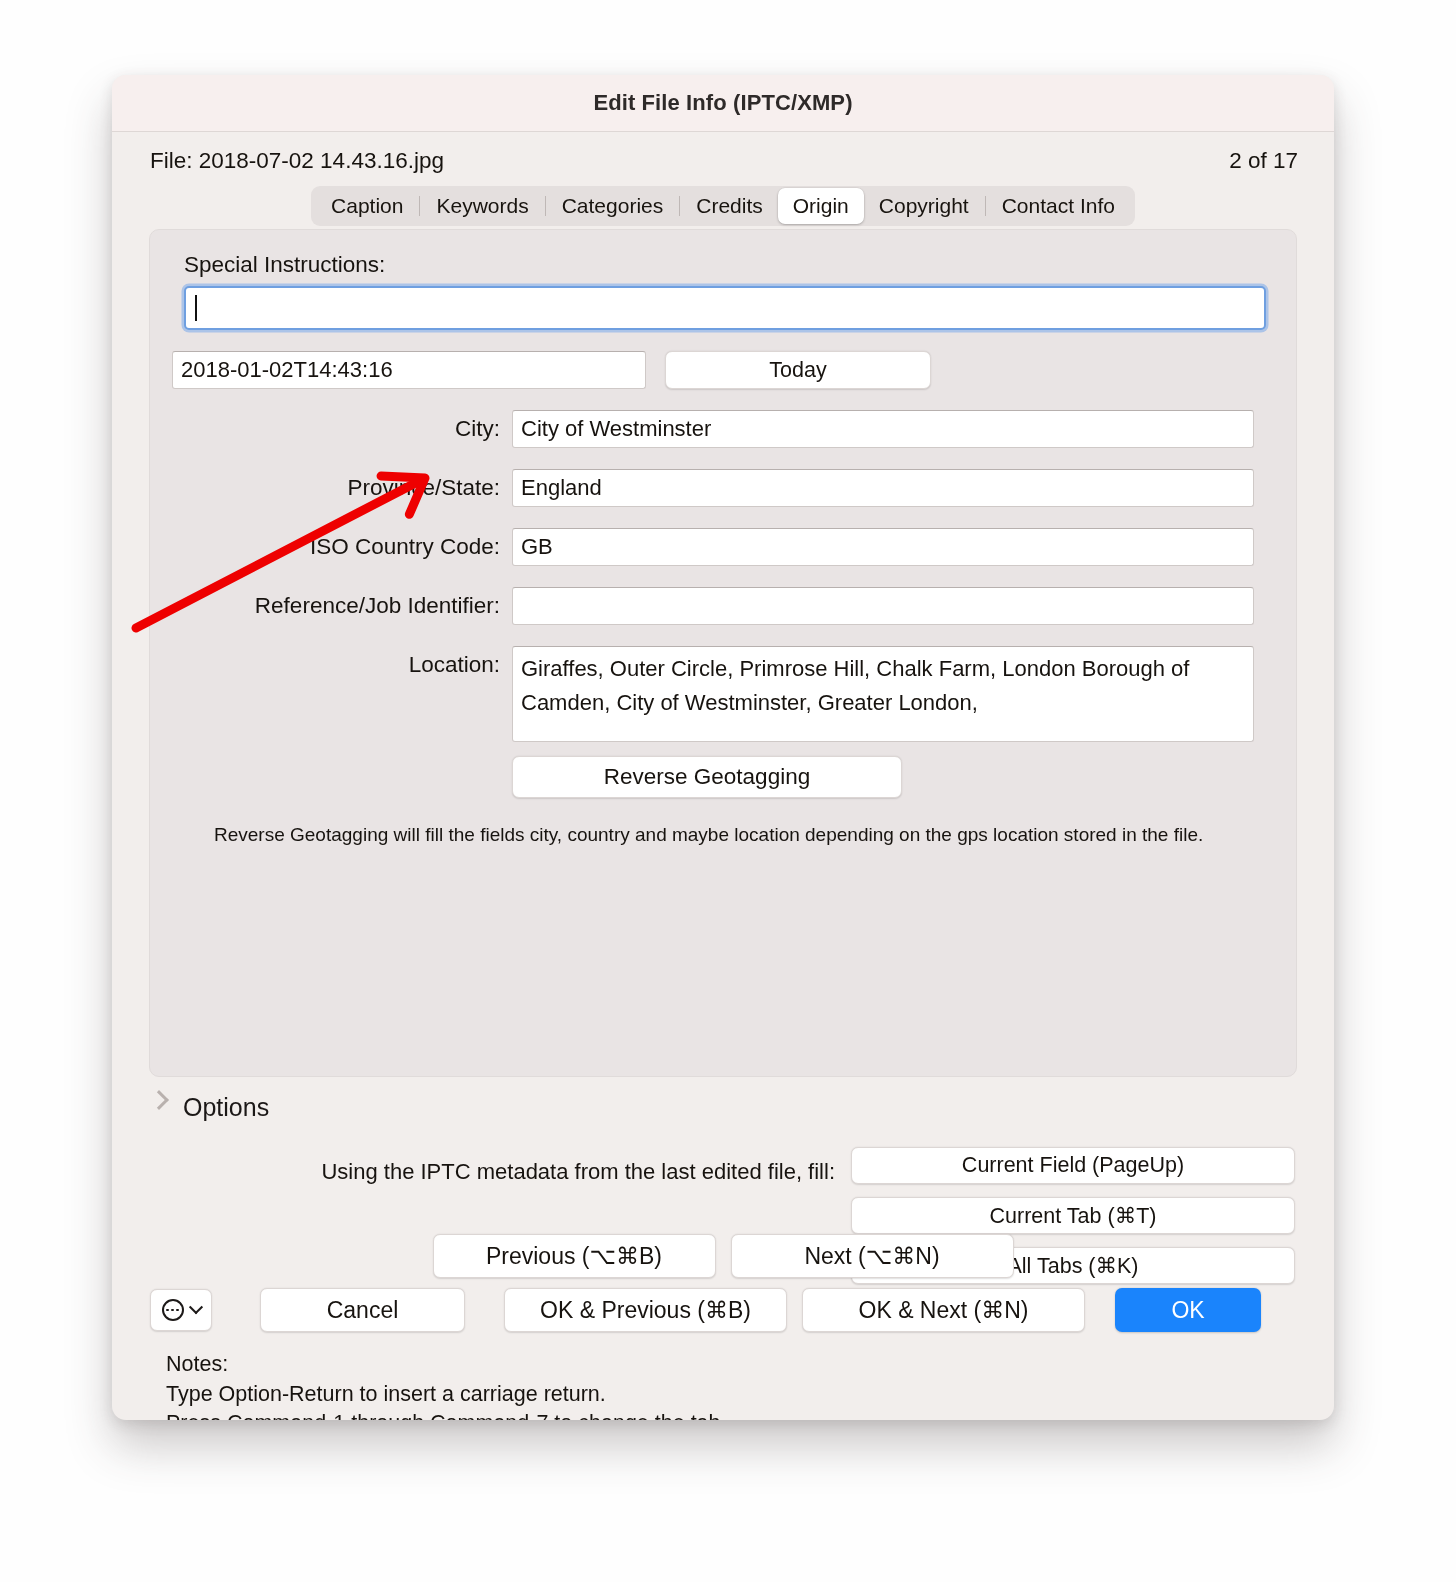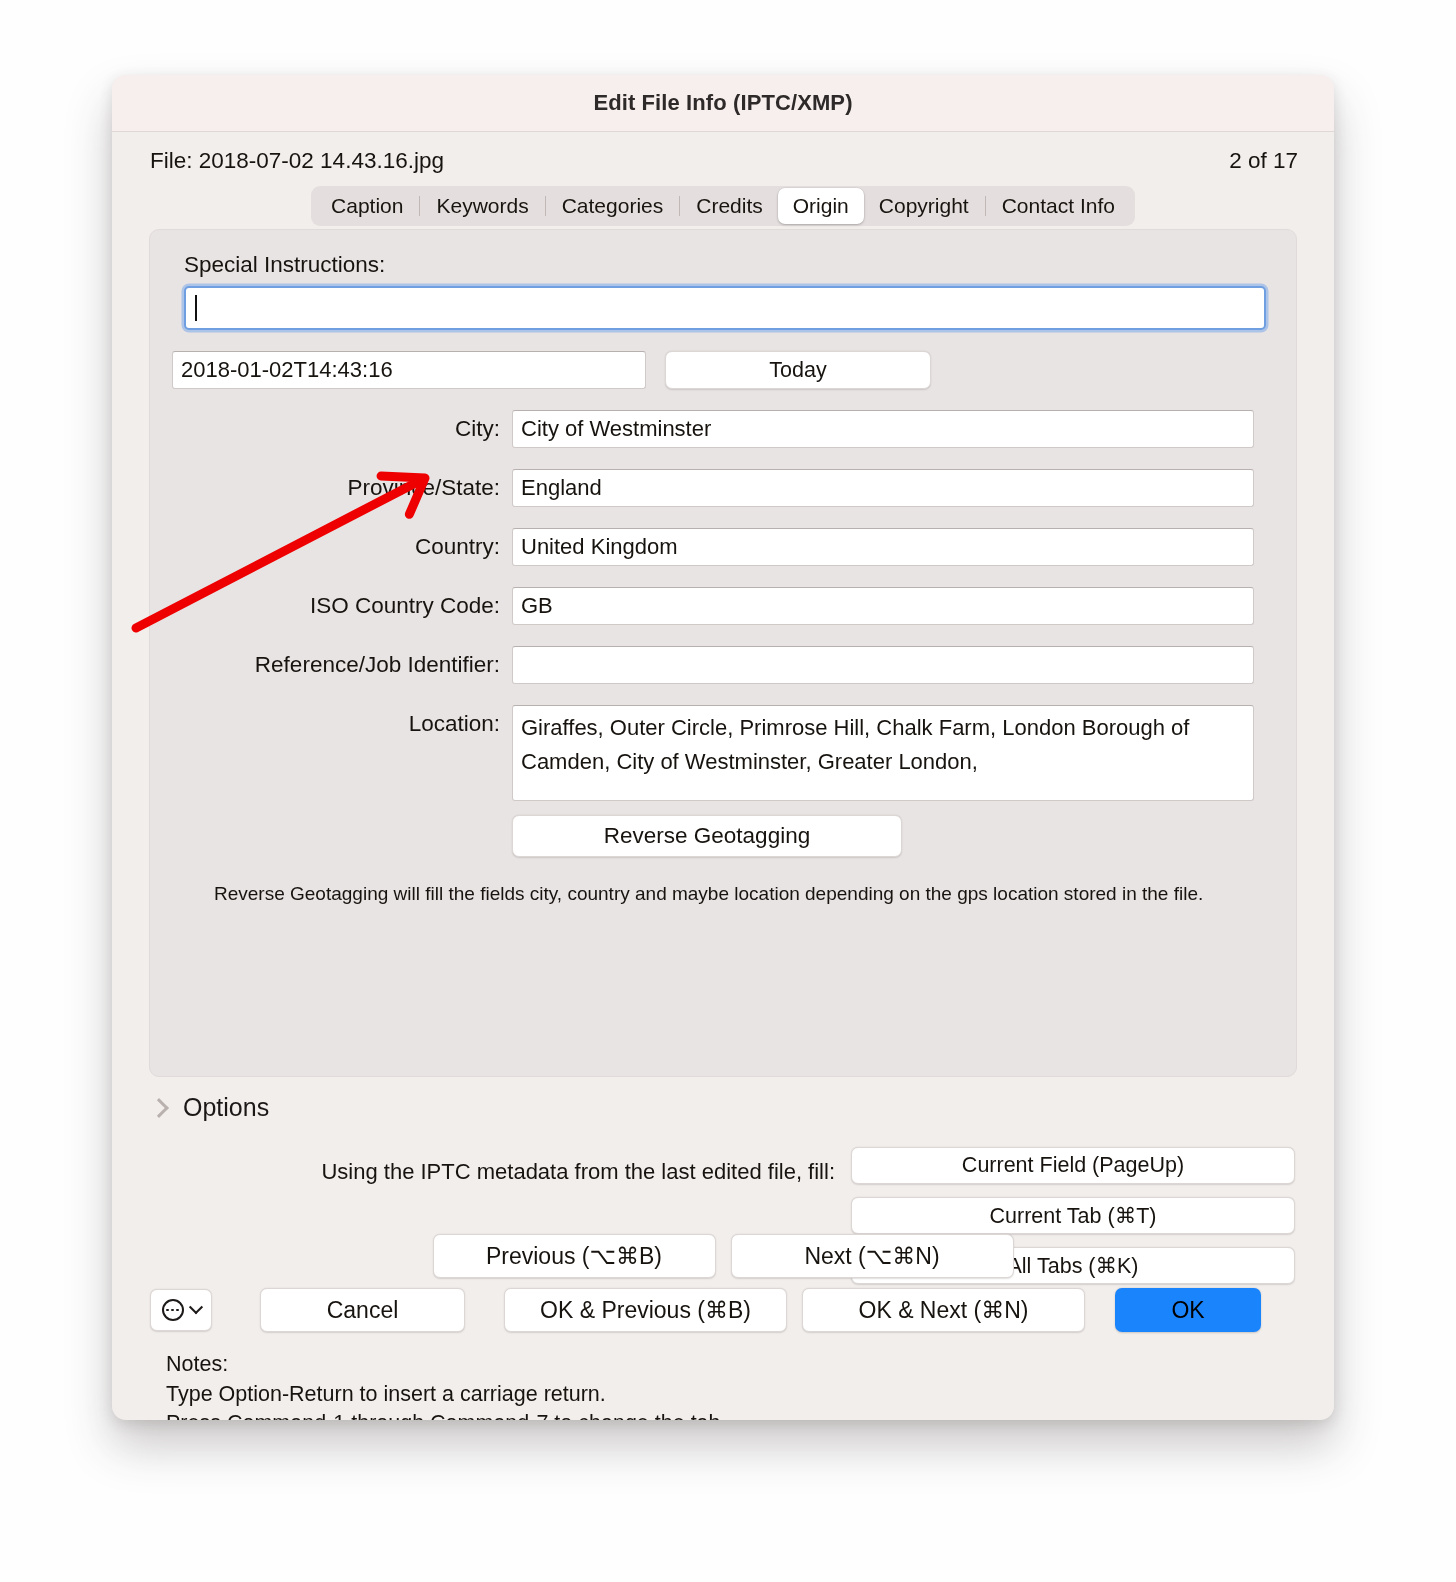--- a/index.html
+++ b/index.html
@@ -137,21 +137,21 @@
   .btn-geo { width: 390px; height: 42px; font-size: 22.5px; }
 
   .geo-note {
     margin: 22px 22px 0 42px;
     font-size: 19px; color: #17130f; line-height: 30px;
   }
 
   
   .options-row {
     position: absolute; left: 40px; top: 1018px;
-    display: flex; align-items: center; gap: 17px;
+    display: flex; align-items: flex-start; gap: 17px;
   }
   .chev {
     display: inline-block; width: 14px; height: 14px;
     border-right: 3px solid #b9b1ae; border-top: 3px solid #b9b1ae;
     transform: rotate(45deg);
   }
   .options-label { font-size: 25px; color: #1c1817; }
 
   .fill-block { position: absolute; left: 0; top: 1072px; width: 100%; }
   .fill-row { display: flex; align-items: center; justify-content: flex-end; padding-right: 39px; }
@@ -177,21 +177,21 @@
   .chev-dn {
     width: 10px; height: 10px;
     border-right: 2.6px solid #1d1a19; border-bottom: 2.6px solid #1d1a19;
     transform: rotate(45deg) translate(-2px,-2px);
   }
   .btn-cancel { width: 205px; height: 44px; font-size: 23px; margin-left: 48px; }
   .btn-okprev { width: 283px; height: 44px; font-size: 23px; margin-left: 39px; }
   .btn-oknext { width: 283px; height: 44px; font-size: 23px; margin-left: 15px; }
   .btn-ok {
     width: 146px; height: 44px; font-size: 23px; margin-left: 30px;
-    background: #1a84fc; color: #000000; border: none;
+    background: #1a84fc; color: #ffffff; border: none;
     box-shadow: 0 .8px 2px rgba(0,0,0,0.18);
   }
 
   
   .notes { position: absolute; left: 54px; top: 1275px;
            font-size: 21.5px; color: #17130f; line-height: 29.5px; }
 
   
   .arrow-layer { position: absolute; left: 0; top: 0; width: 1456px; height: 1582px;
                  pointer-events: none; }
@@ -245,24 +245,20 @@
         <div class="frow">
           <div class="flabel">City:</div>
           <div class="finput">City of Westminster</div>
         </div>
 
         <div class="frow">
           <div class="flabel">Province/State:</div>
           <div class="finput">England</div>
         </div>
 
-        <div class="frow">
-          <div class="flabel">Country:</div>
-          <div class="finput">United Kingdom</div>
-        </div>
 
         <div class="frow">
           <div class="flabel">ISO Country Code:</div>
           <div class="finput">GB</div>
         </div>
 
         <div class="frow">
           <div class="flabel">Reference/Job Identifier:</div>
           <div class="finput"></div>
         </div>

